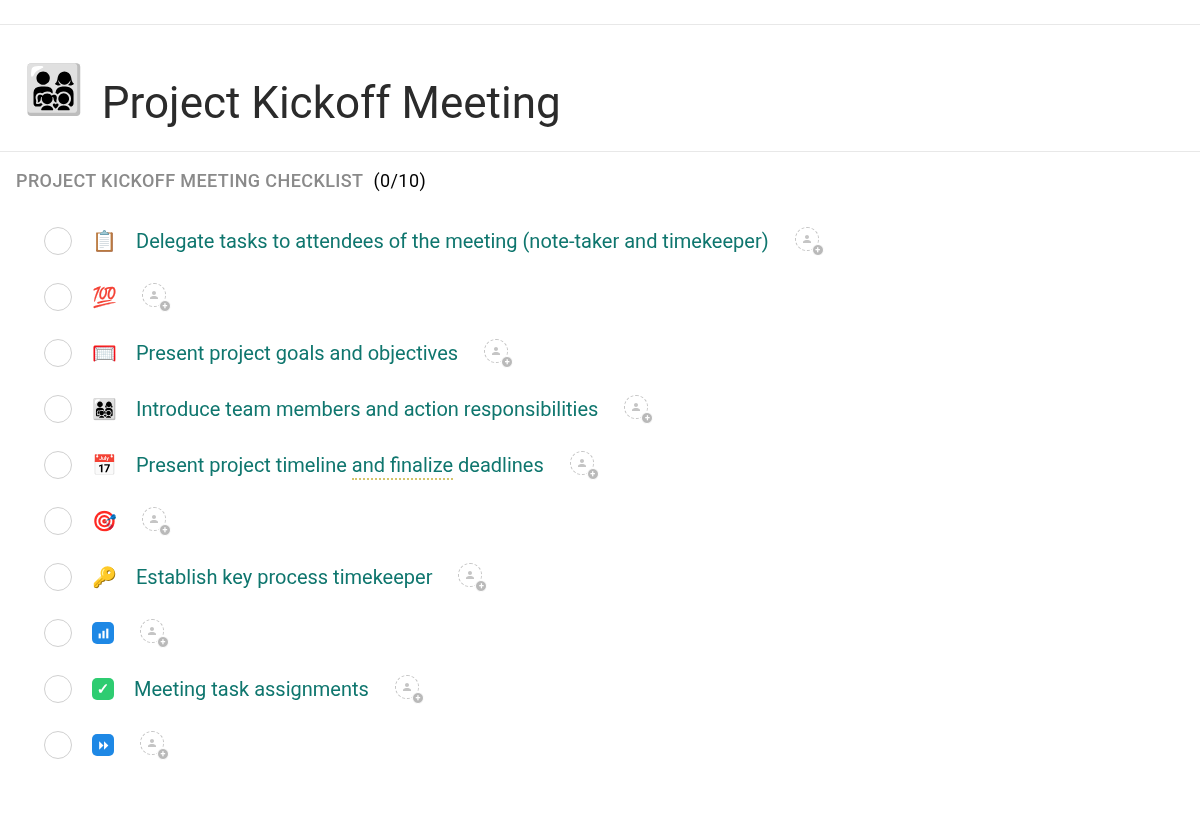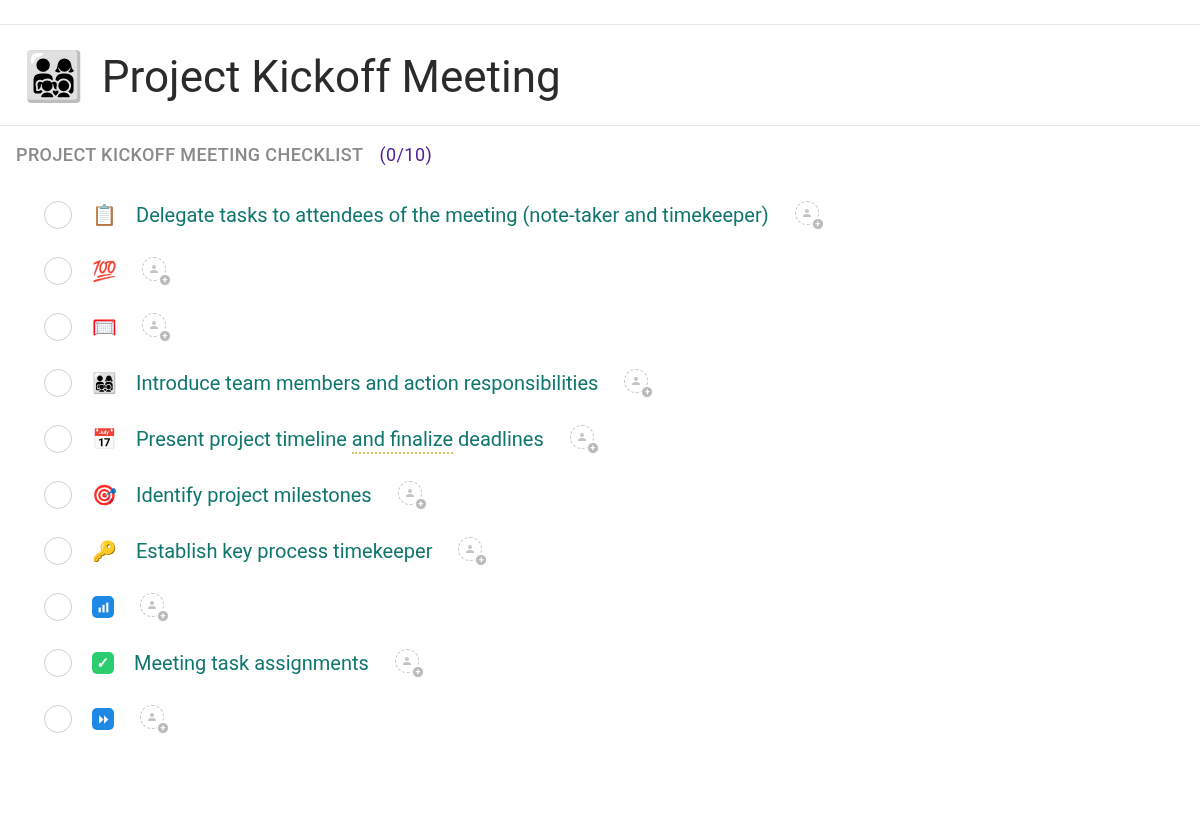--- a/index.html
+++ b/index.html
@@ -25,39 +25,40 @@
   .header-icon {
     font-size: 48px;
     margin-right: 18px;
     line-height: 1;
   }
   .header-title {
     font-size: 44px;
     font-weight: 400;
     color: #2b2b2b;
     line-height: 1.1;
+    margin-top: 26px;
   }
   .section {
     padding: 18px 16px 0 16px;
   }
   .section-label {
     display: flex;
     align-items: center;
-    gap: 16px;
+    gap: 10px;
     color: #8a8a8a;
     font-size: 18px;
     font-weight: 500;
     letter-spacing: 0.4px;
     margin-bottom: 22px;
   }
   .section-label .title-text {
     text-transform: uppercase;
   }
   .section-label .count {
-    color: #4c1d95;
+    color: #000000;
     font-weight: 400;
     text-align: right;
   }
   .item {
     display: flex;
     align-items: center;
     padding: 12px 0 12px 28px;
     gap: 20px;
     min-height: 56px;
   }
@@ -192,20 +193,21 @@
             <svg viewBox="0 0 24 24">
               <path d="M12 12c2.2 0 4-1.8 4-4s-1.8-4-4-4-4 1.8-4 4 1.8 4 4 4zm0 2c-2.7 0-8 1.3-8 4v2h16v-2c0-2.7-5.3-4-8-4z"></path>
             </svg>
           </div>
           <div class="plus">+</div>
         </div>
       </div>
       <div class="item">
         <div class="checkbox"></div>
         <span class="item-icon">🥅</span>
+        <span class="item-text">Present project goals and objectives</span>
         <div class="assignee">
           <div class="circle">
             <svg viewBox="0 0 24 24">
               <path d="M12 12c2.2 0 4-1.8 4-4s-1.8-4-4-4-4 1.8-4 4 1.8 4 4 4zm0 2c-2.7 0-8 1.3-8 4v2h16v-2c0-2.7-5.3-4-8-4z"></path>
             </svg>
           </div>
           <div class="plus">+</div>
         </div>
       </div>
       <div class="item">
@@ -230,21 +232,20 @@
             <svg viewBox="0 0 24 24">
               <path d="M12 12c2.2 0 4-1.8 4-4s-1.8-4-4-4-4 1.8-4 4 1.8 4 4 4zm0 2c-2.7 0-8 1.3-8 4v2h16v-2c0-2.7-5.3-4-8-4z"></path>
             </svg>
           </div>
           <div class="plus">+</div>
         </div>
       </div>
       <div class="item">
         <div class="checkbox"></div>
         <span class="item-icon">🎯</span>
-        <span class="item-text">Identify project milestones</span>
         <div class="assignee">
           <div class="circle">
             <svg viewBox="0 0 24 24">
               <path d="M12 12c2.2 0 4-1.8 4-4s-1.8-4-4-4-4 1.8-4 4 1.8 4 4 4zm0 2c-2.7 0-8 1.3-8 4v2h16v-2c0-2.7-5.3-4-8-4z"></path>
             </svg>
           </div>
           <div class="plus">+</div>
         </div>
       </div>
       <div class="item">

